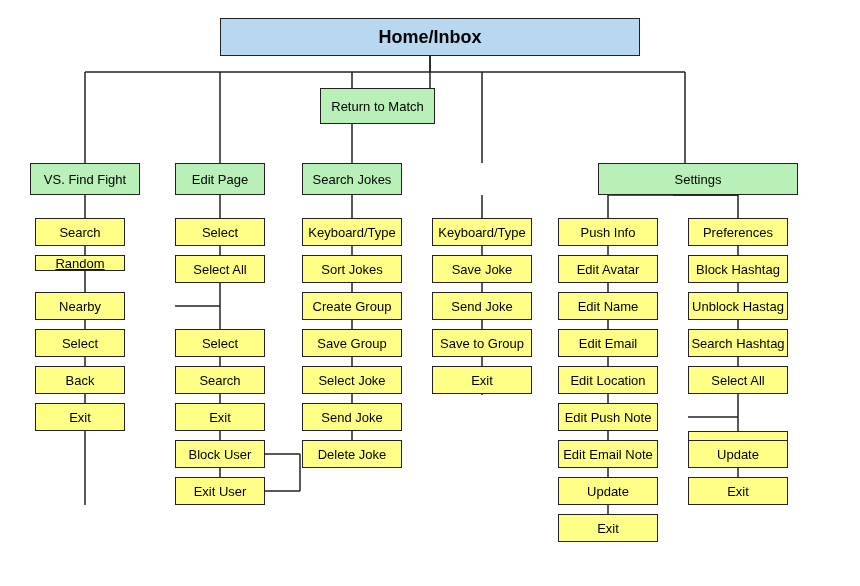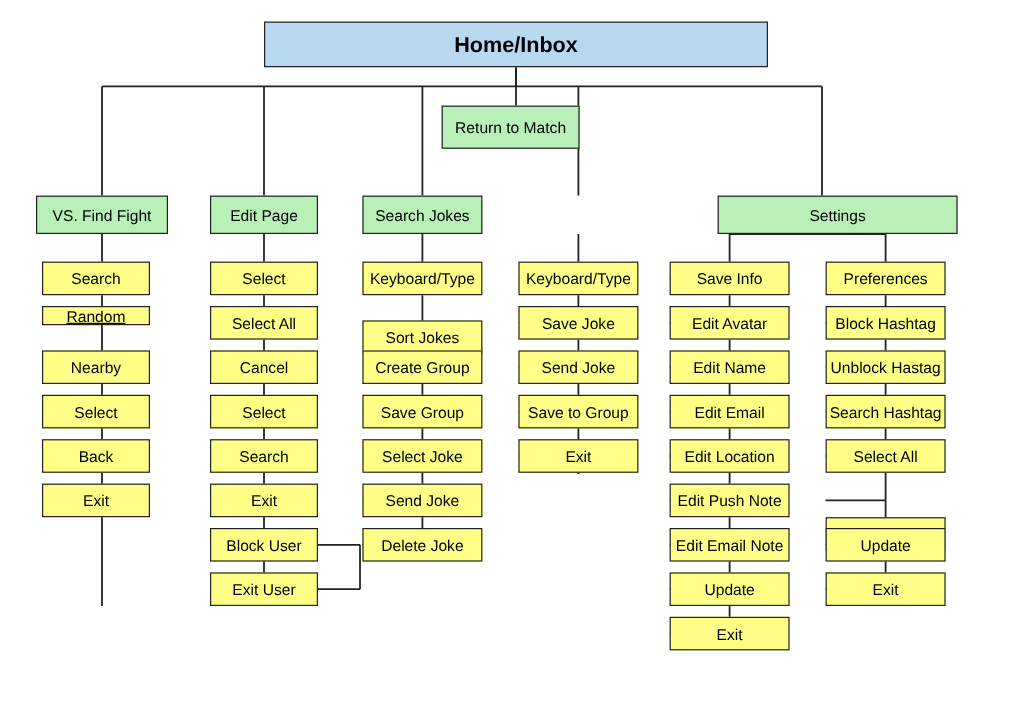--- a/index.html
+++ b/index.html
@@ -133,58 +133,57 @@
     <line x1="738" y1="491" x2="688" y2="491"></line>
 
     <line x1="608" y1="195" x2="738" y2="195"></line>
     <line x1="685" y1="163" x2="685" y2="195"></line>
     <line x1="608" y1="195" x2="608" y2="195"></line>
     <line x1="673" y1="195" x2="738" y2="195"></line>
   </svg>
 
   <div class="node node-blue" style="left:220px;top:18px;width:420px;height:38px;font-size:18px;font-weight:bold;">Home/Inbox</div>
 
-  <div class="node node-green" style="left:320px;top:88px;width:115px;height:36px;margin-left:48px;">Return to Match</div>
+  <div class="node node-green" style="left:320px;top:88px;width:115px;height:36px;">Return to Match</div>
 
   <div class="node node-green" style="left:30px;top:163px;width:110px;height:32px;">VS. Find Fight</div>
   <div class="node node-green" style="left:175px;top:163px;width:90px;height:32px;">Edit Page</div>
   <div class="node node-green" style="left:302px;top:163px;width:100px;height:32px;">Search Jokes</div>
   <div class="node node-green" style="left:598px;top:163px;width:200px;height:32px;">Settings</div>
 
   <div class="node node-yellow" style="left:35px;top:218px;width:90px;height:28px;">Search</div>
   <div class="node node-yellow" style="left:35px;top:255px;width:90px;height:16px;text-decoration:underline;">Random</div>
   <div class="node node-yellow" style="left:35px;top:292px;width:90px;height:28px;">Nearby</div>
   <div class="node node-yellow" style="left:35px;top:329px;width:90px;height:28px;">Select</div>
   <div class="node node-yellow" style="left:35px;top:366px;width:90px;height:28px;">Back</div>
   <div class="node node-yellow" style="left:35px;top:403px;width:90px;height:28px;">Exit</div>
 
   <div class="node node-yellow" style="left:175px;top:218px;width:90px;height:28px;">Select</div>
   <div class="node node-yellow" style="left:175px;top:255px;width:90px;height:28px;">Select All</div>
-  <div class="node node-yellow" style="left:175px;top:292px;width:90px;height:28px;">Cancel</div>
   <div class="node node-yellow" style="left:175px;top:329px;width:90px;height:28px;">Select</div>
   <div class="node node-yellow" style="left:175px;top:366px;width:90px;height:28px;">Search</div>
   <div class="node node-yellow" style="left:175px;top:403px;width:90px;height:28px;">Exit</div>
   <div class="node node-yellow" style="left:175px;top:440px;width:90px;height:28px;">Block User</div>
   <div class="node node-yellow" style="left:175px;top:477px;width:90px;height:28px;">Exit User</div>
 
   <div class="node node-yellow" style="left:302px;top:218px;width:100px;height:28px;">Keyboard/Type</div>
-  <div class="node node-yellow" style="left:302px;top:255px;width:100px;height:28px;margin-top:12px;">Sort Jokes</div>
+  <div class="node node-yellow" style="left:302px;top:255px;width:100px;height:28px;">Sort Jokes</div>
   <div class="node node-yellow" style="left:302px;top:292px;width:100px;height:28px;">Create Group</div>
   <div class="node node-yellow" style="left:302px;top:329px;width:100px;height:28px;">Save Group</div>
   <div class="node node-yellow" style="left:302px;top:366px;width:100px;height:28px;">Select Joke</div>
   <div class="node node-yellow" style="left:302px;top:403px;width:100px;height:28px;">Send Joke</div>
   <div class="node node-yellow" style="left:302px;top:440px;width:100px;height:28px;">Delete Joke</div>
 
   <div class="node node-yellow" style="left:432px;top:218px;width:100px;height:28px;">Keyboard/Type</div>
   <div class="node node-yellow" style="left:432px;top:255px;width:100px;height:28px;">Save Joke</div>
   <div class="node node-yellow" style="left:432px;top:292px;width:100px;height:28px;">Send Joke</div>
   <div class="node node-yellow" style="left:432px;top:329px;width:100px;height:28px;">Save to Group</div>
   <div class="node node-yellow" style="left:432px;top:366px;width:100px;height:28px;">Exit</div>
 
-  <div class="node node-yellow" style="left:558px;top:218px;width:100px;height:28px;">Save Info</div>
+  <div class="node node-yellow" style="left:558px;top:218px;width:100px;height:28px;">Push Info</div>
   <div class="node node-yellow" style="left:558px;top:255px;width:100px;height:28px;">Edit Avatar</div>
   <div class="node node-yellow" style="left:558px;top:292px;width:100px;height:28px;">Edit Name</div>
   <div class="node node-yellow" style="left:558px;top:329px;width:100px;height:28px;">Edit Email</div>
   <div class="node node-yellow" style="left:558px;top:366px;width:100px;height:28px;">Edit Location</div>
   <div class="node node-yellow" style="left:558px;top:403px;width:100px;height:28px;">Edit Push Note</div>
   <div class="node node-yellow" style="left:558px;top:440px;width:100px;height:28px;">Edit Email Note</div>
   <div class="node node-yellow" style="left:558px;top:477px;width:100px;height:28px;">Update</div>
   <div class="node node-yellow" style="left:558px;top:514px;width:100px;height:28px;">Exit</div>
 
   <div class="node node-yellow" style="left:688px;top:218px;width:100px;height:28px;">Preferences</div>

